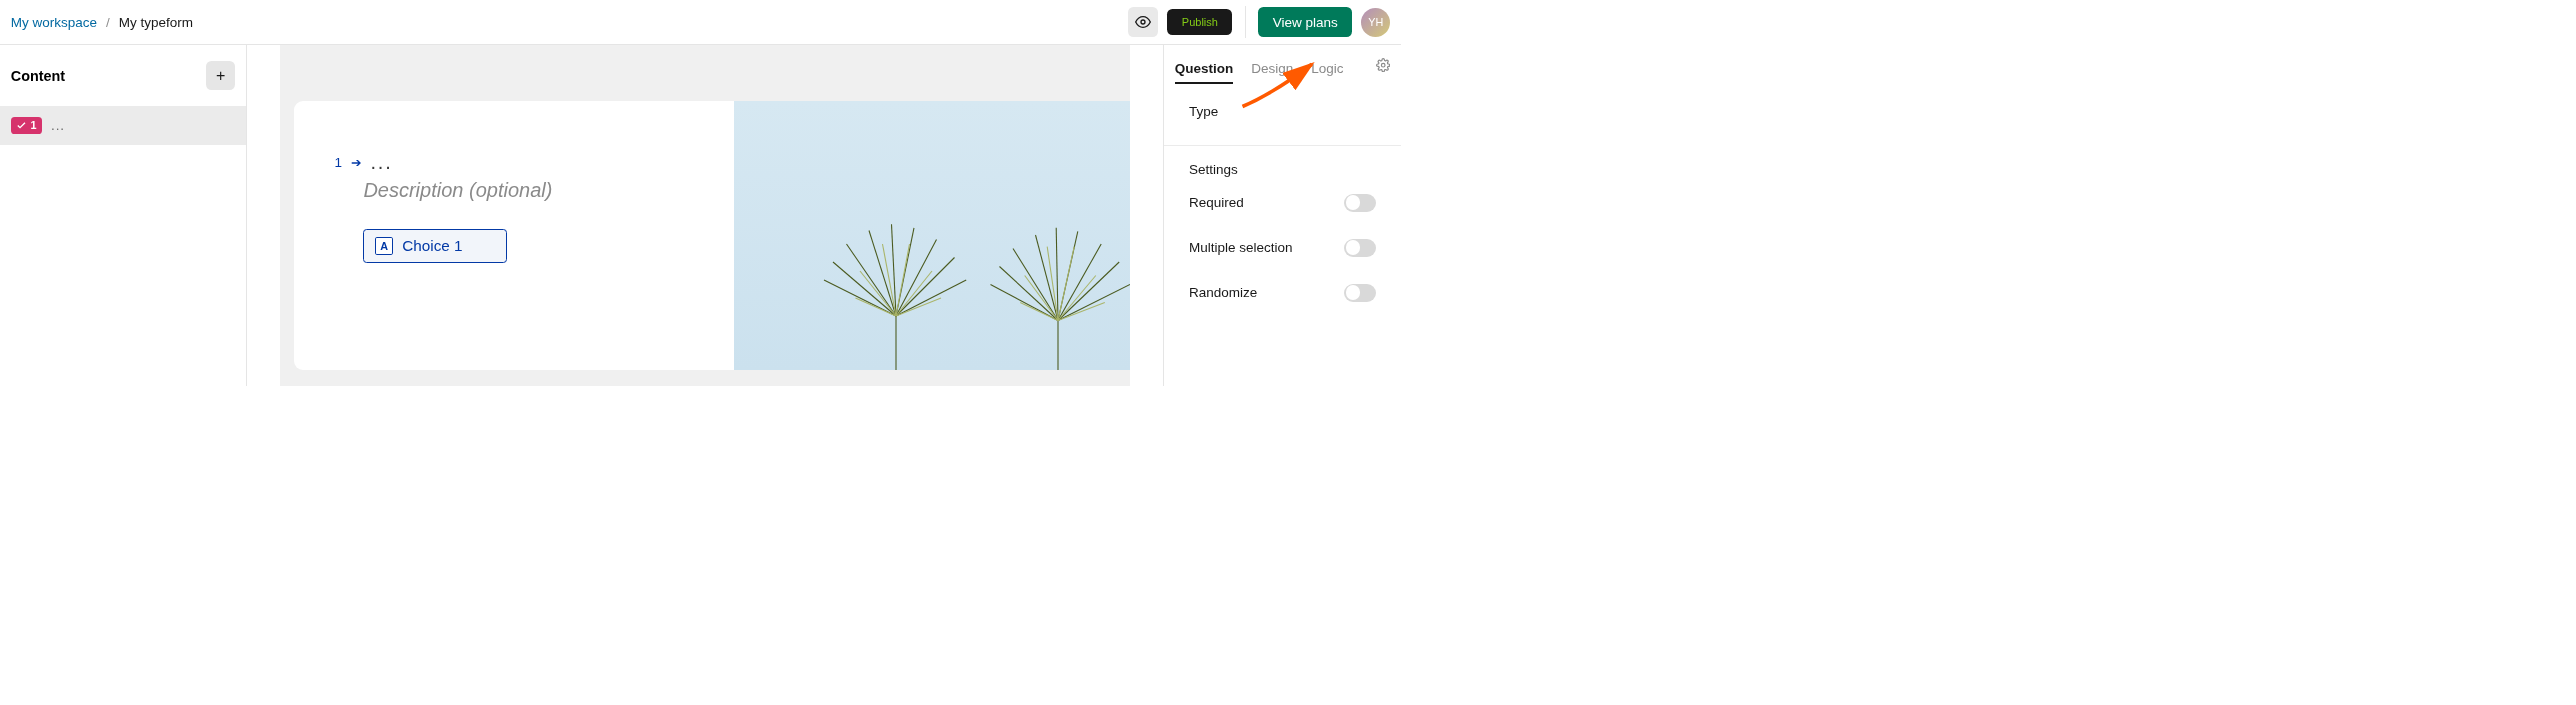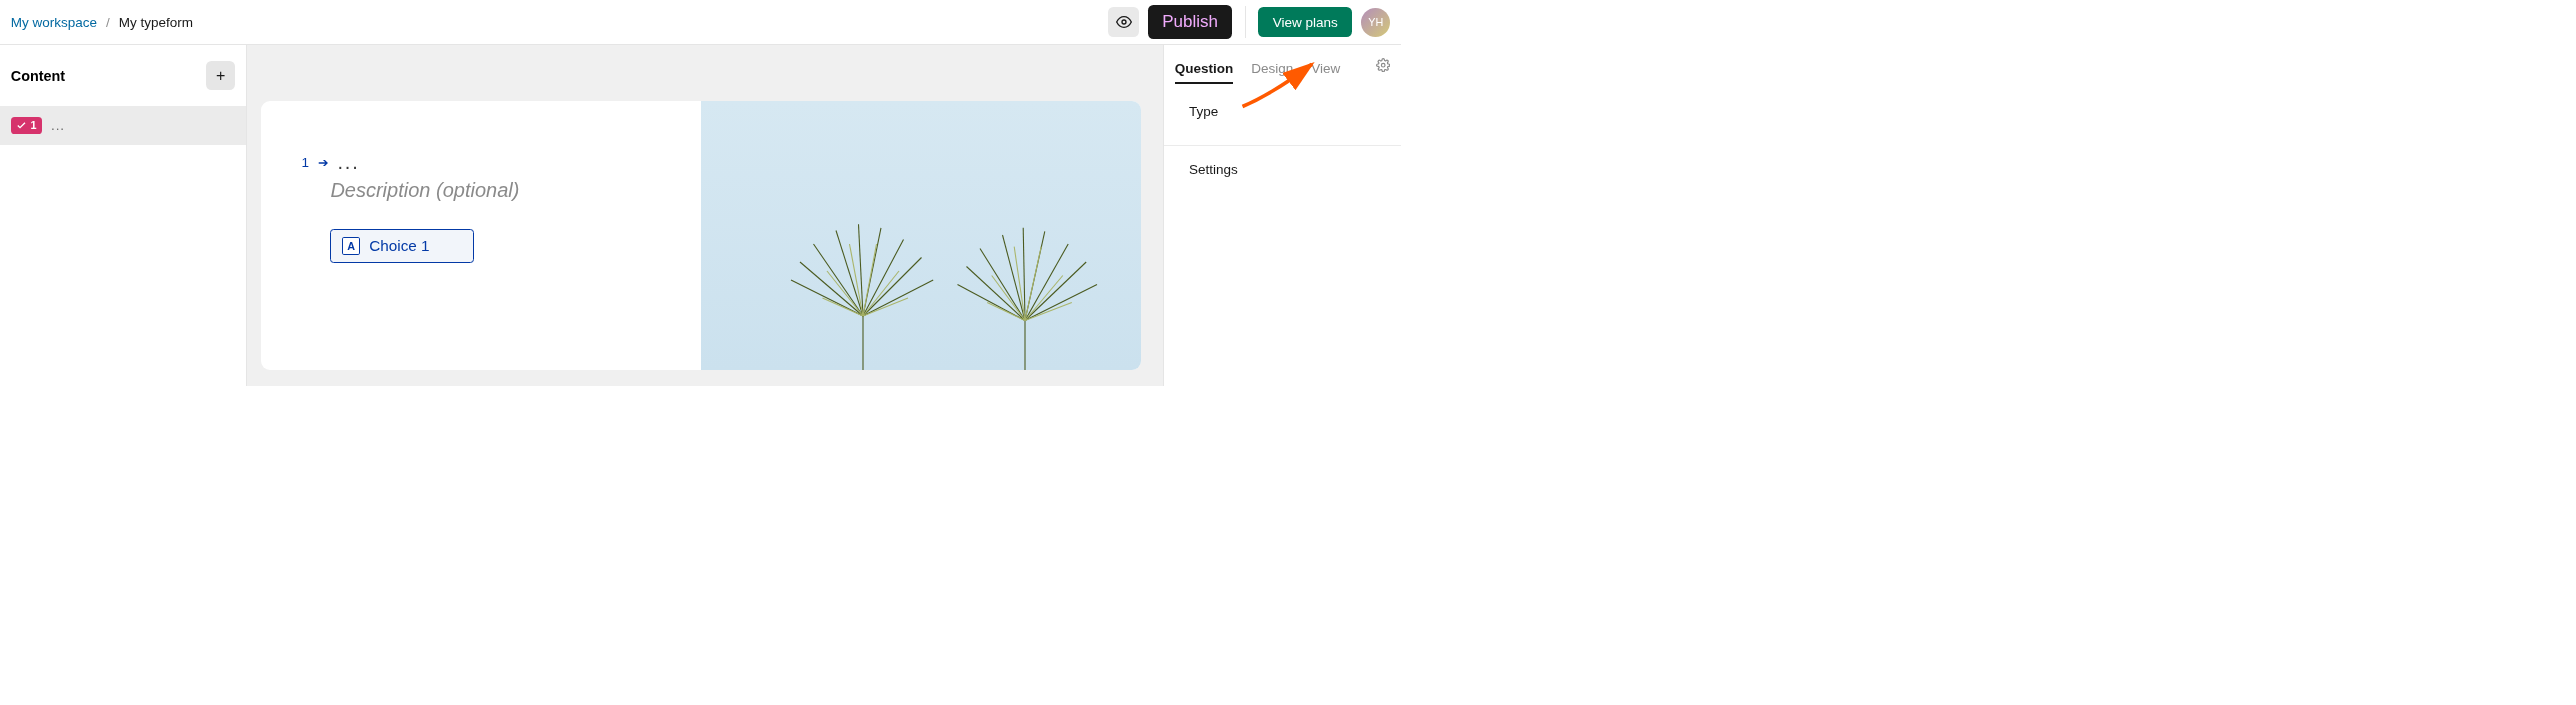--- a/index.html
+++ b/index.html
@@ -11,27 +11,27 @@
     .breadcrumb-workspace { color: #0369a1; }
     .breadcrumb-sep { color: #909090; }
     .breadcrumb-current { color: #191919; }
     
     .top-tabs { display: flex; gap: 27px; position: absolute; left: 50%; transform: translateX(-50%); }
     .top-tab { color: #8a8a8a; font-size: 13.5px; cursor: pointer; padding: 11.7px 0; border-bottom: 2.7px solid transparent; }
     .top-tab.active { color: #191919; font-weight: 600; border-bottom-color: #191919; }
     
     .top-actions { margin-left: auto; display: flex; align-items: center; gap: 9px; }
     .preview-btn { width: 30.5px; height: 30.5px; display:flex; align-items:center; justify-content:center; background:#e9e9e9; border-radius:5.4px; cursor:pointer; }
-    .publish-btn { background:#191919; color:#f0abfc; padding:7.2px 14.4px; border-radius:5.4px; font-size:17px; cursor:pointer; }
+    .publish-btn { background:#191919; color:#84cc16; padding:7.2px 14.4px; border-radius:5.4px; font-size:11px; cursor:pointer; }
     .vdiv { width:0.9px; height:32px; background:#e5e5e5; margin:0 3.6px; }
     .viewplans-btn { background:#007a5a; color:#fff; padding:7.2px 14.4px; border-radius:5.4px; font-size:13.5px; font-weight:500; cursor:pointer; }
     .avatar { width:29px; height:29px; border-radius:50%; background: linear-gradient(135deg,#b38eba 0%, #d4c978 100%); color:#fff; display:flex; align-items:center; justify-content:center; font-size:10.8px; font-weight:500; cursor:pointer; }
     
     
-    .layout { display:flex; height: calc(100% - 45px); }
+    .layout { display:flex; height: calc(100% - 45px); gap: 33px; }
     
     
     .sidebar-left { width:247px; border-right:0.9px solid #e5e5e5; background:#fff; }
     .content-header { display:flex; align-items:center; justify-content:space-between; padding:16px 10.8px; }
     .content-title { font-size:14.4px; font-weight:600; }
     .add-btn { width:29px; height:29px; background:#e6e6e6; border-radius:5.4px; display:flex; align-items:center; justify-content:center; font-size:16px; cursor:pointer; color:#191919; }
     .question-list { }
     .question-item { display:flex; align-items:center; gap:9px; padding:10.8px 10.8px; background:#ebebeb; cursor:pointer; }
     .q-badge { background:#d6336c; color:#fff; border-radius:3.6px; padding:2.7px 5.4px; display:flex; align-items:center; gap:3.6px; font-size:10.8px; font-weight:600; }
     .q-badge svg { width:10.8px; height:10.8px; }
@@ -183,35 +183,49 @@
           </g>
         </svg>
       </div>
     </div>
   </div>
 
   <div class="sidebar-right">
     <div class="right-tabs">
       <div class="right-tab active">Question</div>
       <div class="right-tab">Design</div>
-      <div class="right-tab">View</div>
+      <div class="right-tab">Logic</div>
       <div class="gear">
         <svg width="14.4" height="14.4" viewBox="0 0 24 24" fill="none" stroke="currentColor" stroke-width="2">
             <circle cx="12" cy="12" r="3"></circle>
             <path d="M19.4 15a1.65 1.65 0 0 0 .33 1.82l.06.06a2 2 0 1 1-2.83 2.83l-.06-.06a1.65 1.65 0 0 0-1.82-.33 1.65 1.65 0 0 0-1 1.51V21a2 2 0 0 1-4 0v-.09a1.65 1.65 0 0 0-1-1.51 1.65 1.65 0 0 0-1.82.33l-.06.06a2 2 0 1 1-2.83-2.83l.06-.06A1.65 1.65 0 0 0 5.1 15a1.65 1.65 0 0 0-1.51-1H3a2 2 0 0 1 0-4h.09c.66 0 1.25-.39 1.51-1a1.65 1.65 0 0 0-.33-1.82l-.06-.06a2 2 0 1 1 2.83-2.83l.06.06c.5.5 1.24.63 1.82.33H9a1.65 1.65 0 0 0 1-1.51V3a2 2 0 0 1 4 0v.09c0 .66.39 1.25 1 1.51.58.3 1.32.17 1.82-.33l.06-.06a2 2 0 1 1 2.83 2.83l-.06.06c-.5.5-.63 1.24-.33 1.82V9c.26.61.85 1 1.51 1H21a2 2 0 0 1 0 4h-.09a1.65 1.65 0 0 0-1.51 1z"></path>
           </svg>
       </div>
     </div>
 
     <div class="right-section">
       <div class="section-label">Type</div>
     </div>
 
     <div class="right-section" style="border-bottom:none">
       <div class="section-label">Settings</div>
+      <div class="settings-list">
+        <div class="setting-row">
+          <div class="setting-name">Required</div>
+          <div class="toggle"></div>
+        </div>
+        <div class="setting-row">
+          <div class="setting-name">Multiple selection</div>
+          <div class="toggle"></div>
+        </div>
+        <div class="setting-row">
+          <div class="setting-name">Randomize</div>
+          <div class="toggle"></div>
+        </div>
+      </div>
     </div>
   </div>
 </div>
 
 <svg class="annotation-arrow" style="top:57px; left:1238px;" width="90" height="54" viewBox="0 0 100 60">
   <defs>
       <marker id="ah" markerWidth="10" markerHeight="10" refX="8" refY="3" orient="auto">
         <path d="M0,0 L0,6 L9,3 z" fill="#ff5a00"></path>
       </marker>
     </defs>

